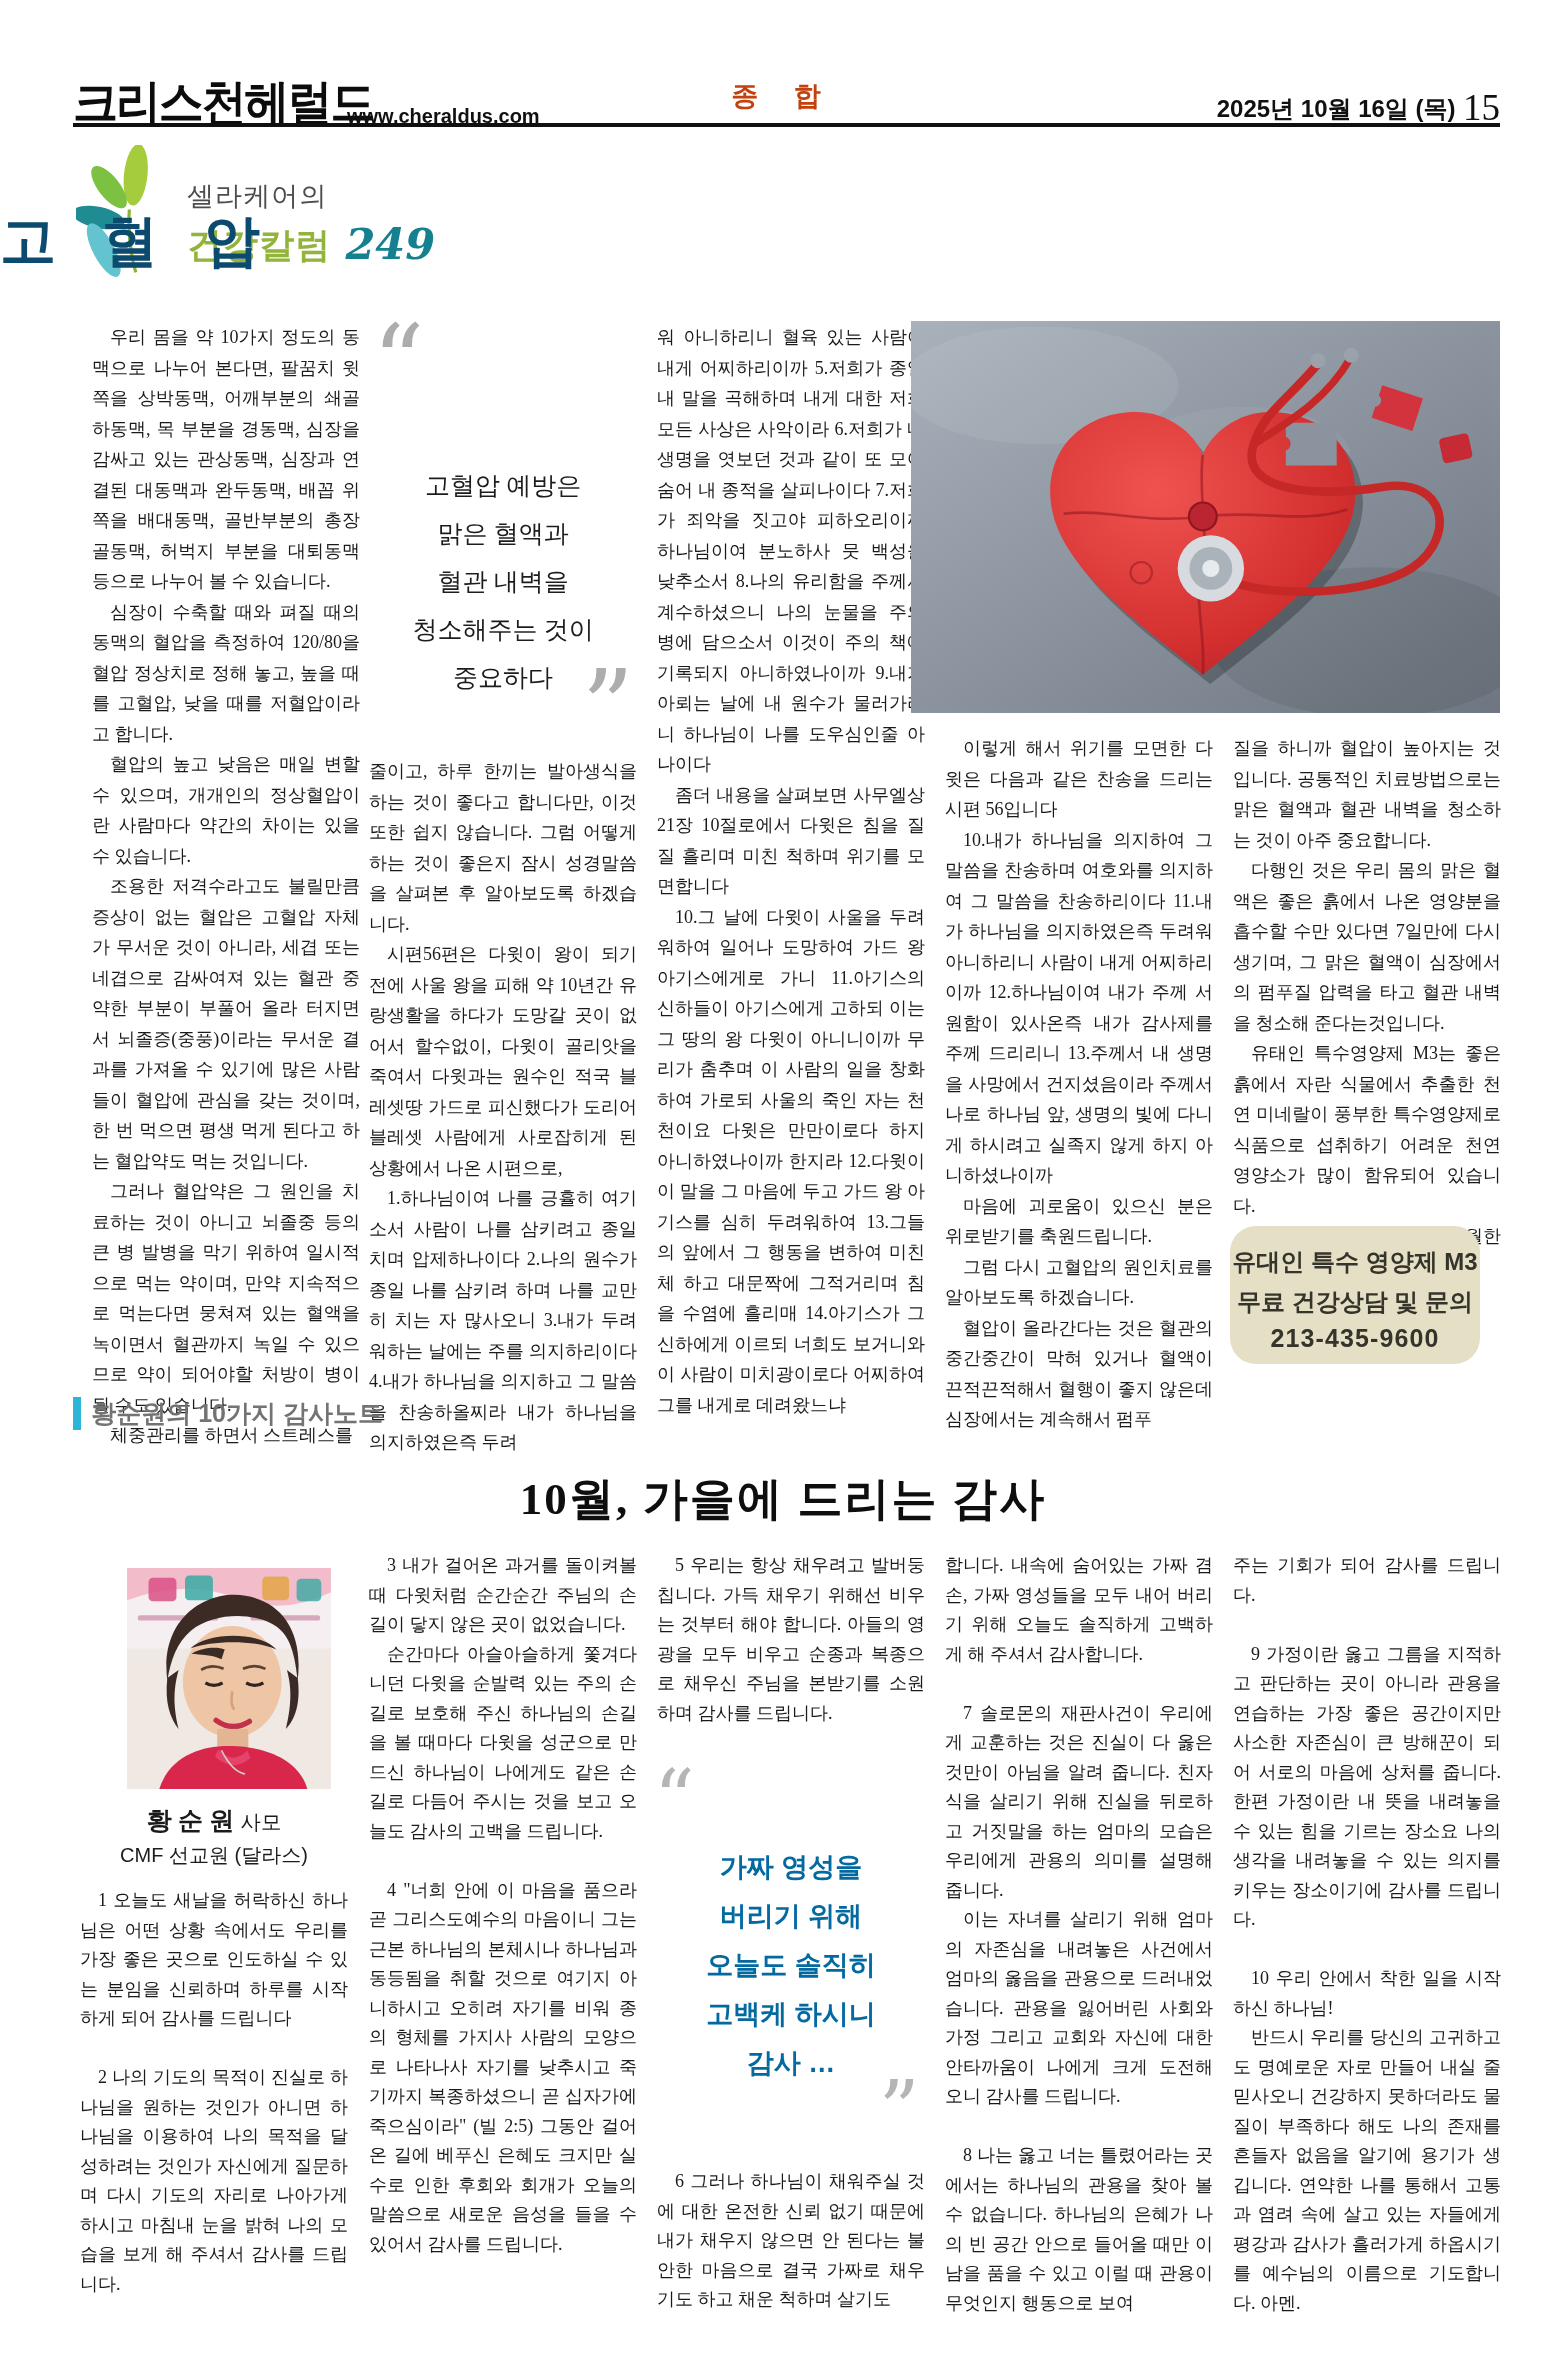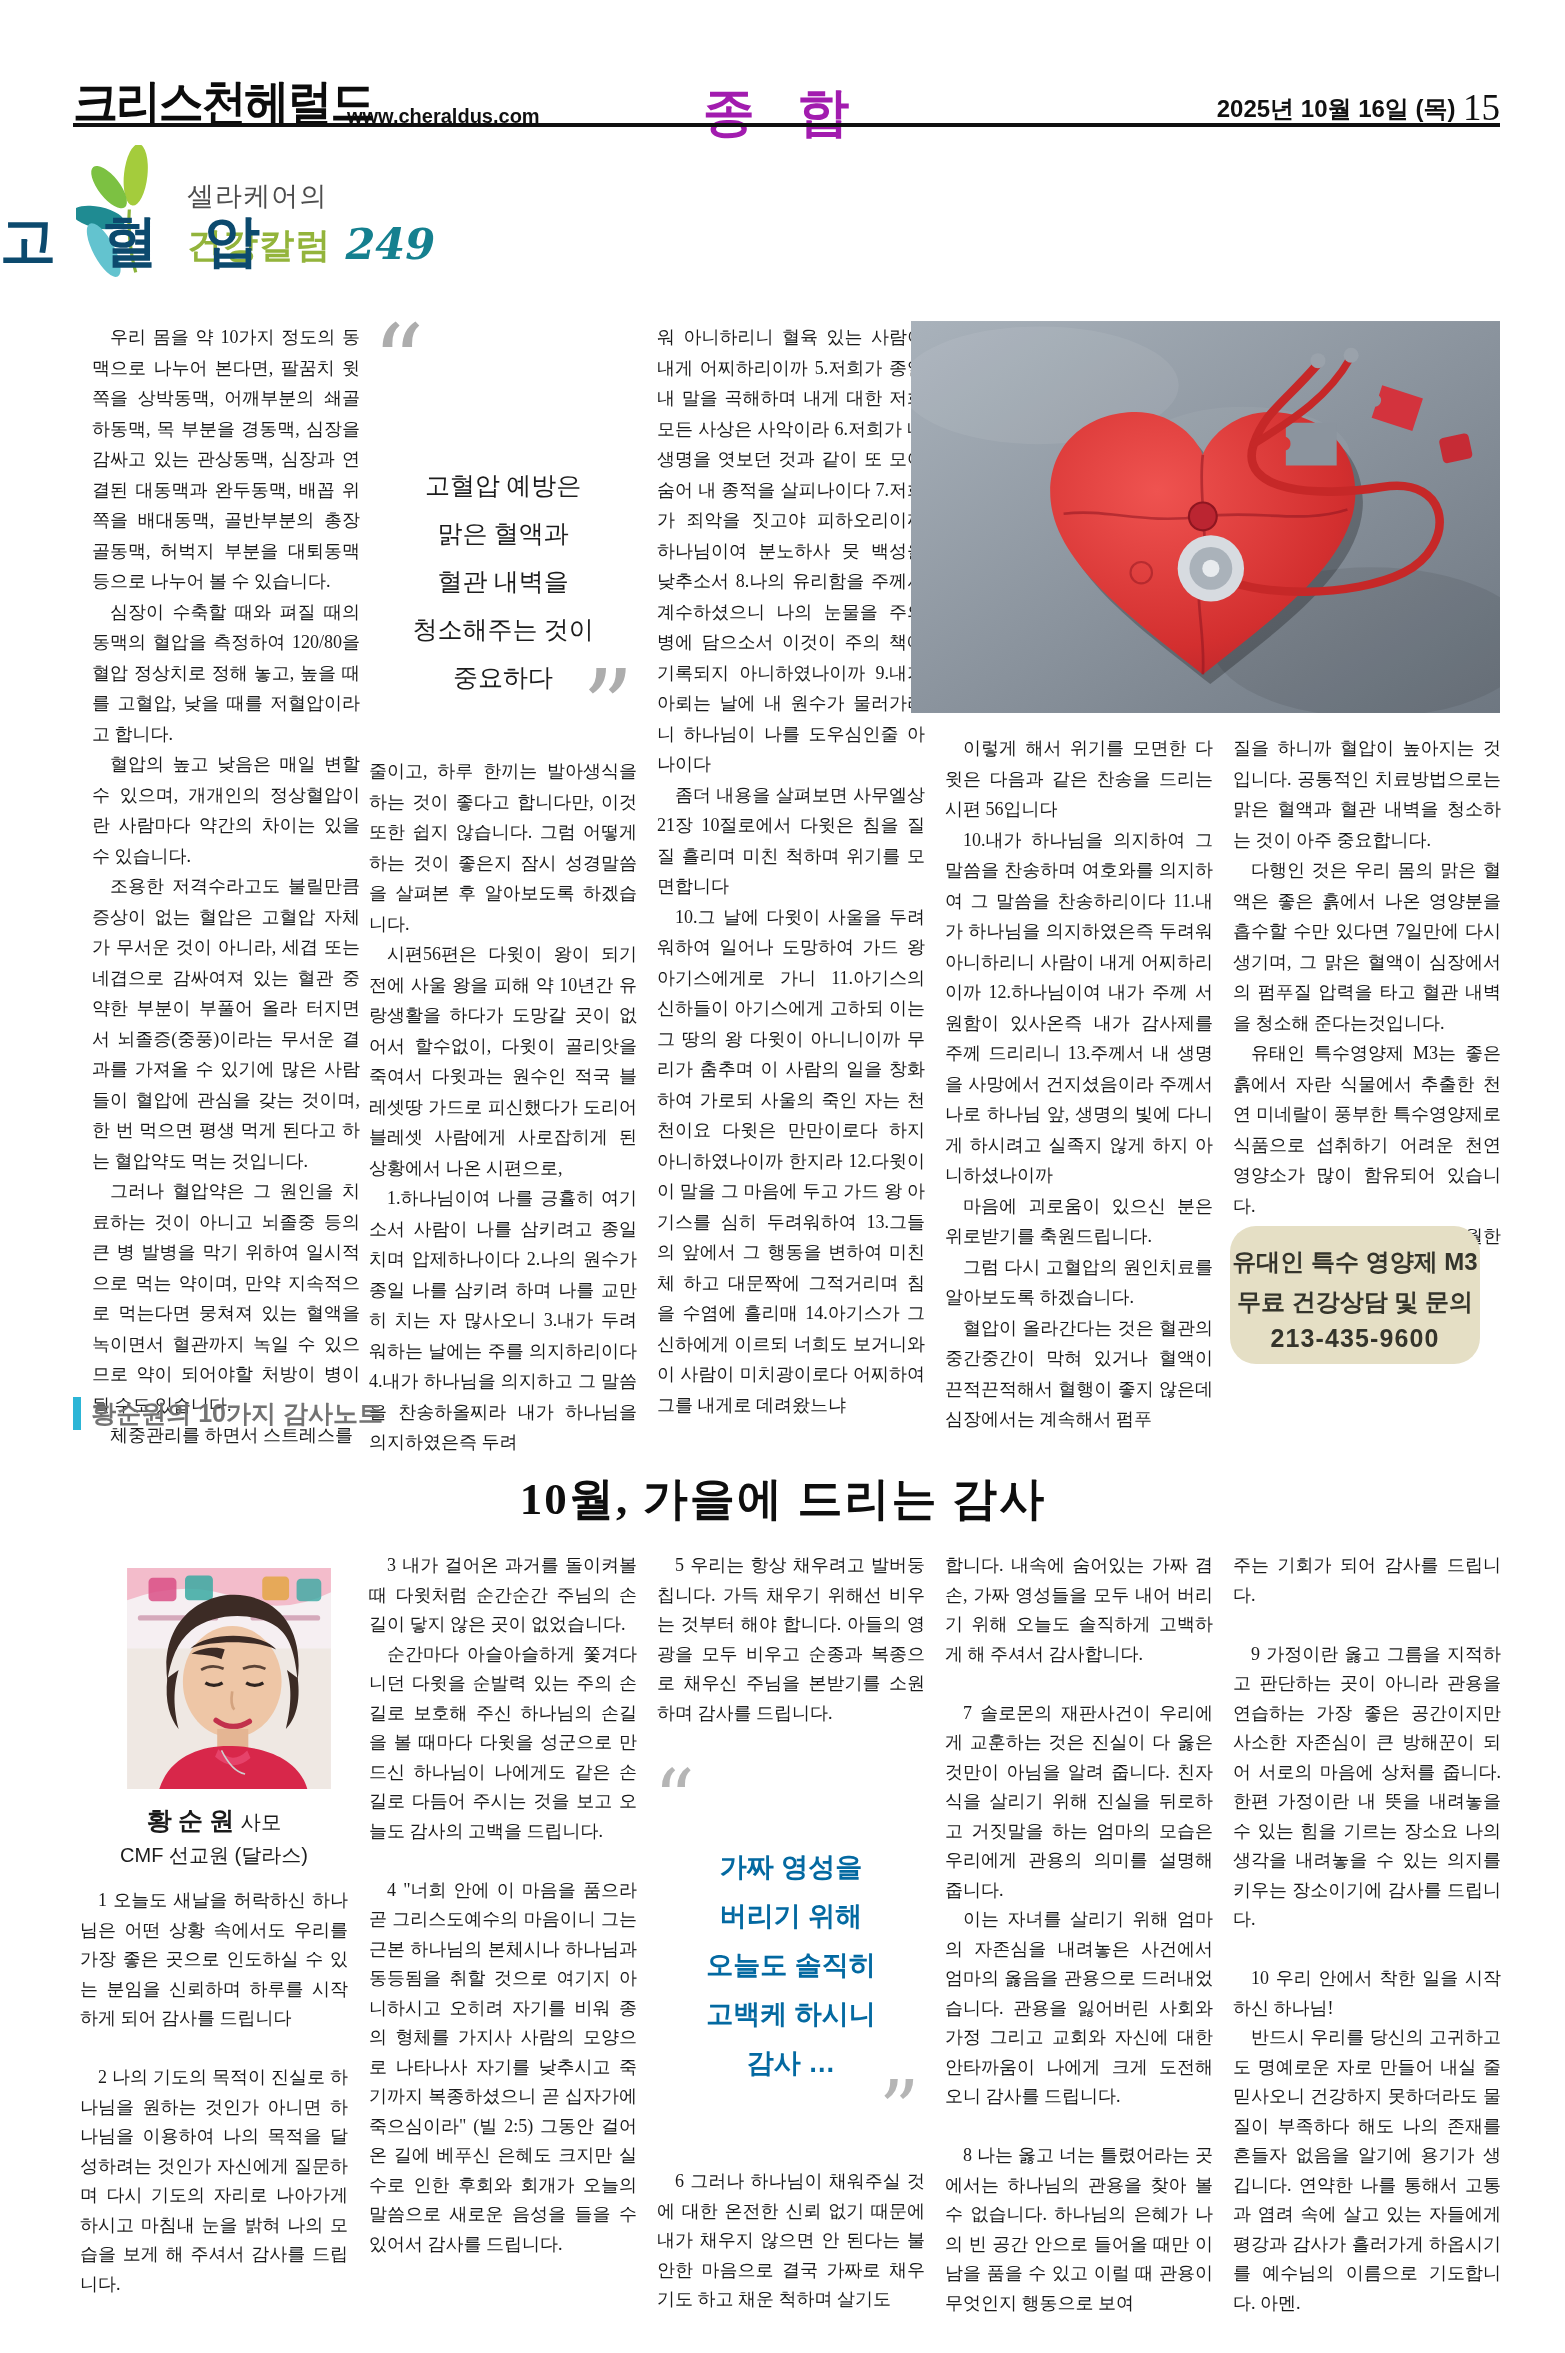--- a/index.html
+++ b/index.html
@@ -7,21 +7,21 @@
     position:relative;width:1566px;height:2354px;background:#ffffff;
     font-family:"Liberation Serif","DejaVu Serif",serif;color:#1a1a1a;
     overflow:hidden;
   }
   
   .masthead{position:absolute;left:73px;top:70px;font-family:"Liberation Sans","DejaVu Sans",sans-serif;
     font-weight:900;font-size:45px;letter-spacing:-2.1px;transform:scaleY(1.08);transform-origin:left top;color:#0c0c0c;}
   .website{position:absolute;left:347px;top:105px;font-family:"Liberation Sans","DejaVu Sans",sans-serif;
     font-weight:700;font-size:20px;color:#111;}
   .section-head{position:absolute;left:0;top:78px;width:100%;text-align:center;
-    font-family:"Liberation Sans","DejaVu Sans",sans-serif;font-weight:800;font-size:52px;letter-spacing:14px;color:#a21caf;}
+    font-family:"Liberation Sans","DejaVu Sans",sans-serif;font-weight:800;font-size:27px;letter-spacing:14px;color:#c2410c;}
   .dateline{position:absolute;right:66px;top:86px;font-family:"Liberation Sans","DejaVu Sans",sans-serif;
     font-weight:600;font-size:24px;color:#111;}
   .dateline .pagenum{font-family:"Liberation Serif","DejaVu Serif",serif;font-weight:400;font-size:37px;margin-left:7.5px;vertical-align:-3.2px;}
   .header-rule{position:absolute;left:73px;top:123px;width:1427px;height:4.3px;background:#101010;}
   
   .badge{position:absolute;left:76px;top:145px;width:407px;height:150px;}
   .badge svg{position:absolute;left:0;top:0;}
   .badge-text{position:absolute;left:111px;top:33px;font-family:"Liberation Sans","DejaVu Sans",sans-serif;}
   .badge-line1{font-size:27px;color:#4d4d4d;letter-spacing:1.1px;}
   .badge-line2{margin-top:5px;display:flex;align-items:flex-end;gap:14px;}

